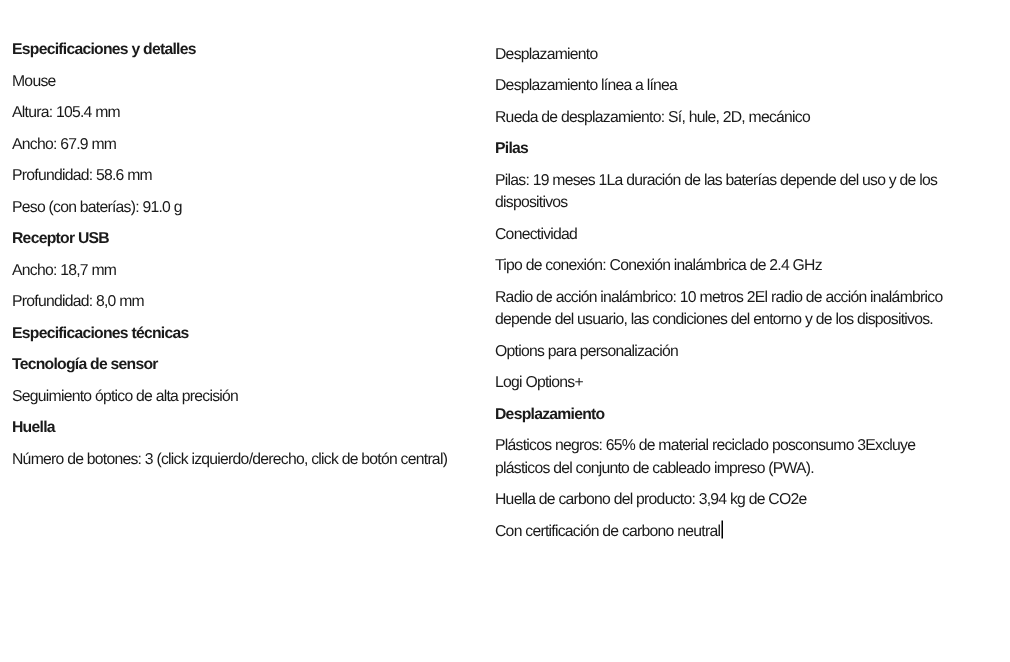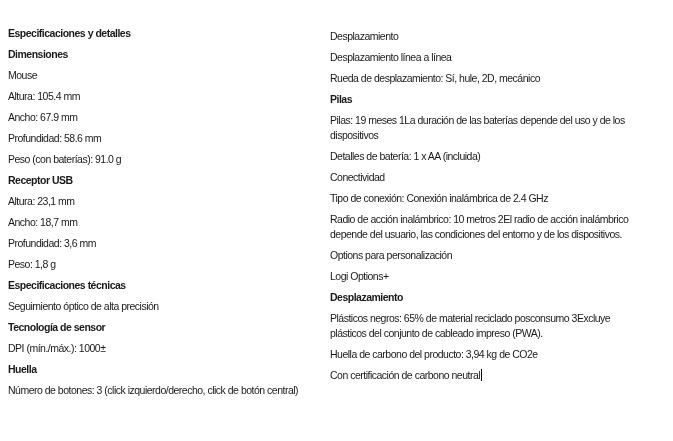--- a/index.html
+++ b/index.html
@@ -54,45 +54,40 @@
     margin-left: 1px;
     vertical-align: -2px;
   }
 </style>
 </head>
 <body>
 
 <div class="page">
   <div class="col col-left">
       <p class="para bold">Especificaciones y detalles</p>
-      <p class="para bold">Dimensiones</p>
       <p class="para">Mouse</p>
       <p class="para">Altura: 105.4 mm</p>
       <p class="para">Ancho: 67.9 mm</p>
       <p class="para">Profundidad: 58.6 mm</p>
       <p class="para">Peso (con baterías): 91.0 g</p>
       <p class="para bold">Receptor USB</p>
-      <p class="para">Altura: 23,1 mm</p>
       <p class="para">Ancho: 18,7 mm</p>
-      <p class="para">Profundidad: 3,6 mm</p>
-      <p class="para">Peso: 1,8 g</p>
+      <p class="para">Profundidad: 8,0 mm</p>
       <p class="para bold">Especificaciones técnicas</p>
+      <p class="para bold">Tecnología de sensor</p>
       <p class="para">Seguimiento óptico de alta precisión</p>
-      <p class="para bold">Tecnología de sensor</p>
-      <p class="para">DPI (mín./máx.): 1000±</p>
       <p class="para bold">Huella</p>
       <p class="para">Número de botones: 3 (click izquierdo/derecho, click de botón central)</p>
     </div>
   <div class="col col-right">
       <p class="para">Desplazamiento</p>
       <p class="para">Desplazamiento línea a línea</p>
       <p class="para">Rueda de desplazamiento: Sí, hule, 2D, mecánico</p>
       <p class="para bold">Pilas</p>
       <p class="para">Pilas: 19 meses 1La duración de las baterías depende del uso y de los dispositivos</p>
-      <p class="para">Detalles de batería: 1 x AA (incluida)</p>
       <p class="para">Conectividad</p>
       <p class="para">Tipo de conexión: Conexión inalámbrica de 2.4 GHz</p>
       <p class="para">Radio de acción inalámbrico: 10 metros 2El radio de acción inalámbrico depende del usuario, las condiciones del entorno y de los dispositivos.</p>
       <p class="para">Options para personalización</p>
       <p class="para">Logi Options+</p>
       <p class="para bold">Desplazamiento</p>
       <p class="para">Plásticos negros: 65% de material reciclado posconsumo 3Excluye plásticos del conjunto de cableado impreso (PWA).</p>
       <p class="para">Huella de carbono del producto: 3,94 kg de CO2e</p>
       <p class="para">Con certificación de carbono neutral<span class="caret"></span></p>
     </div>

